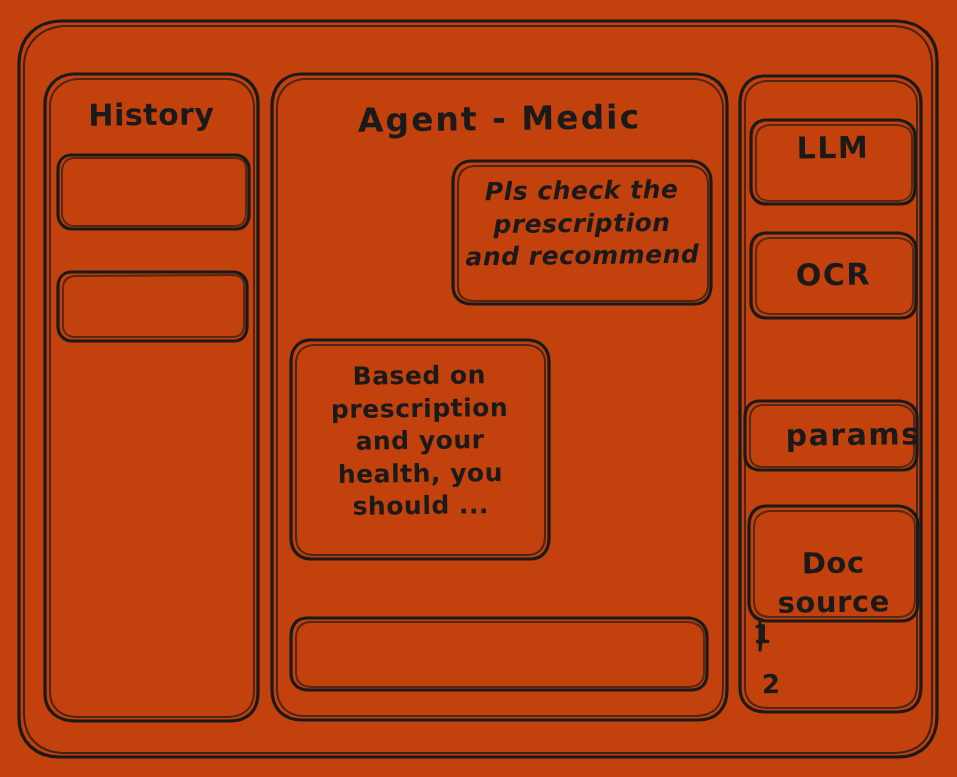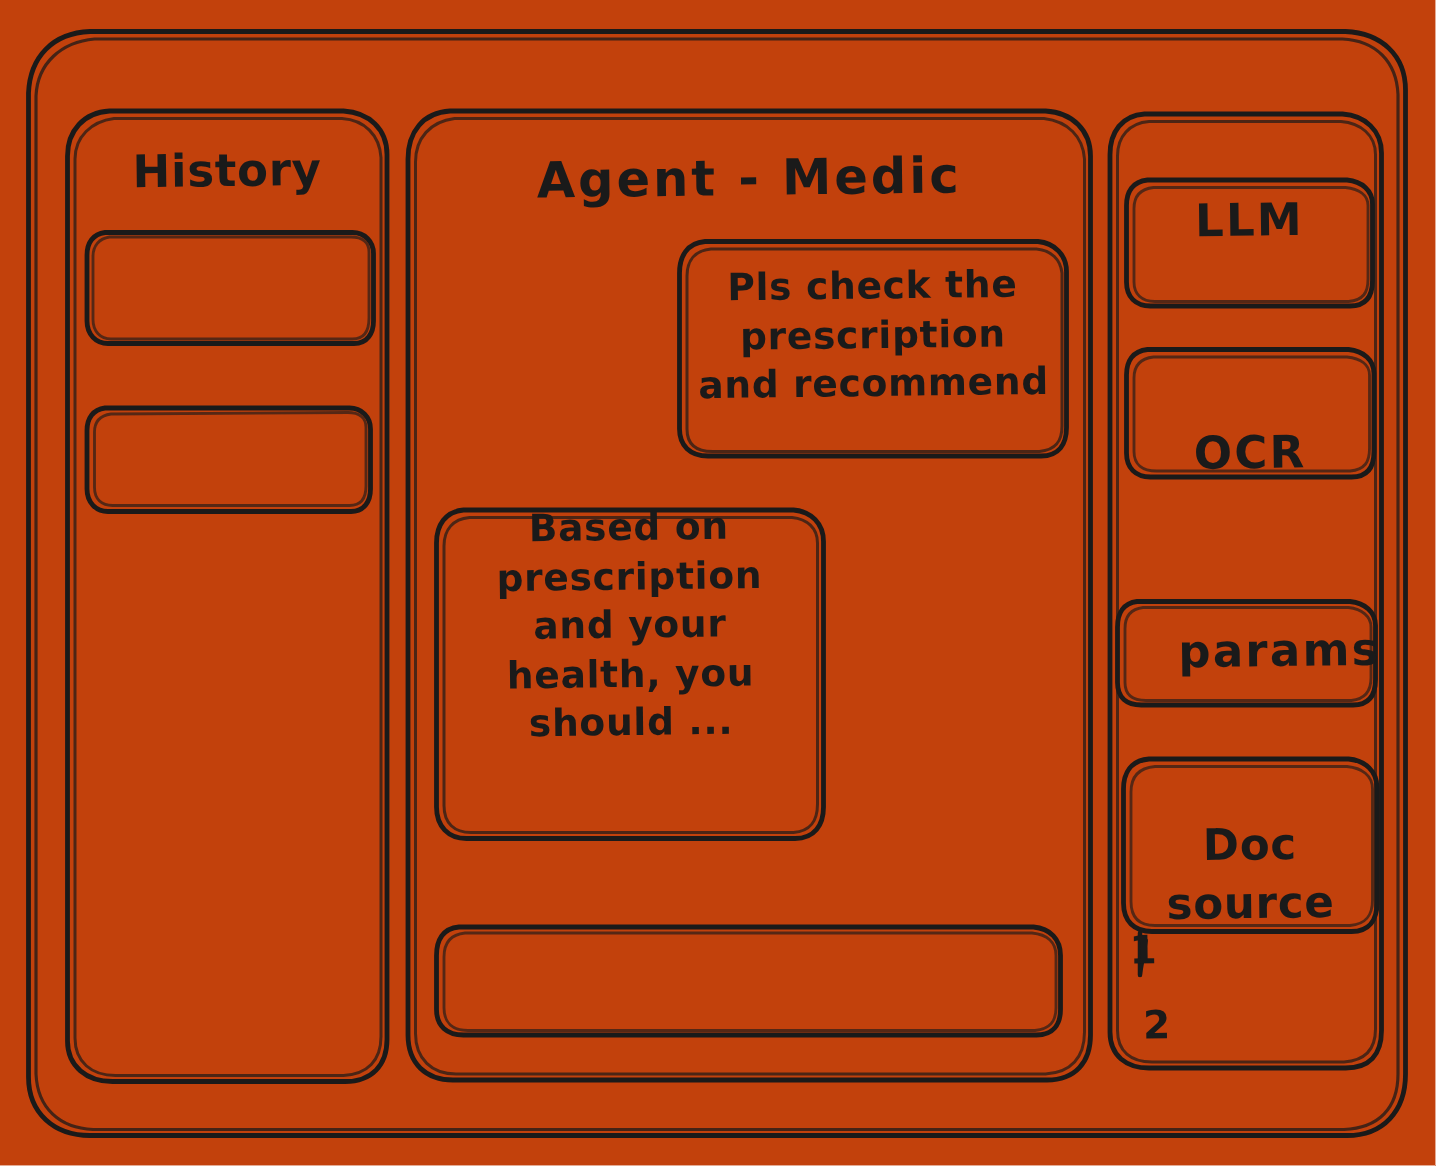--- a/index.html
+++ b/index.html
@@ -123,43 +123,43 @@
   <div class="hit" style="left:58px; top:155px; width:191px; height:75px;">
     <div class="lbl" style="left:0; top:26px; width:191px; font-size:22px;"></div>
   </div>
 
   <div class="hit" style="left:58px; top:272px; width:189px; height:69px;">
     <div class="lbl" style="left:0; top:23px; width:189px; font-size:22px;"></div>
   </div>
 
   <div class="lbl agent-title" style="left:272px; top:98px; width:455px;">Agent - Medic</div>
 
-  <div class="hit" style="left:453px; top:161px; width:270px; height:143px;">
+  <div class="hit" style="left:453px; top:161px; width:270px; height:143px;font-style:italic;">
     <div class="lbl bubble-text" style="left:6px; top:14px; width:246px;">Pls check the
 prescription
 and recommend</div>
   </div>
 
-  <div class="hit" style="left:291px; top:320px; width:258px; height:167px;">
+  <div class="hit" style="left:291px; top:344px; width:258px; height:167px;">
     <div class="lbl bubble-text" style="left:6px; top:16px; width:246px;">Based on
 prescription
 and your
 health, you
 should ...</div>
   </div>
 
   <div class="hit" style="left:291px; top:618px; width:416px; height:72px;">
     <div class="lbl" style="left:14px; top:22px; width:390px; font-size:23px; text-align:left;"></div>
   </div>
 
   <div class="hit" style="left:751px; top:107px; width:160px; height:84px;">
     <div class="lbl tool-label" style="left:0; top:22px; width:164px;">LLM</div>
   </div>
 
-  <div class="hit" style="left:751px; top:233px; width:165px; height:62px;margin-top:28px;">
+  <div class="hit" style="left:751px; top:233px; width:165px; height:62px;">
     <div class="lbl tool-label" style="left:0; top:23px; width:165px;">OCR</div>
   </div>
 
   <div class="hit" style="left:767px; top:401px; width:196px; height:69px;">
     <div class="lbl tool-label" style="left:0; top:15px; width:172px;">params</div>
   </div>
 
   <div class="hit" style="left:749px; top:506px; width:169px; height:115px;margin-top:20px;">
     <div class="lbl doc-label" style="left:0; top:18px; width:169px;">Doc
 source</div>

